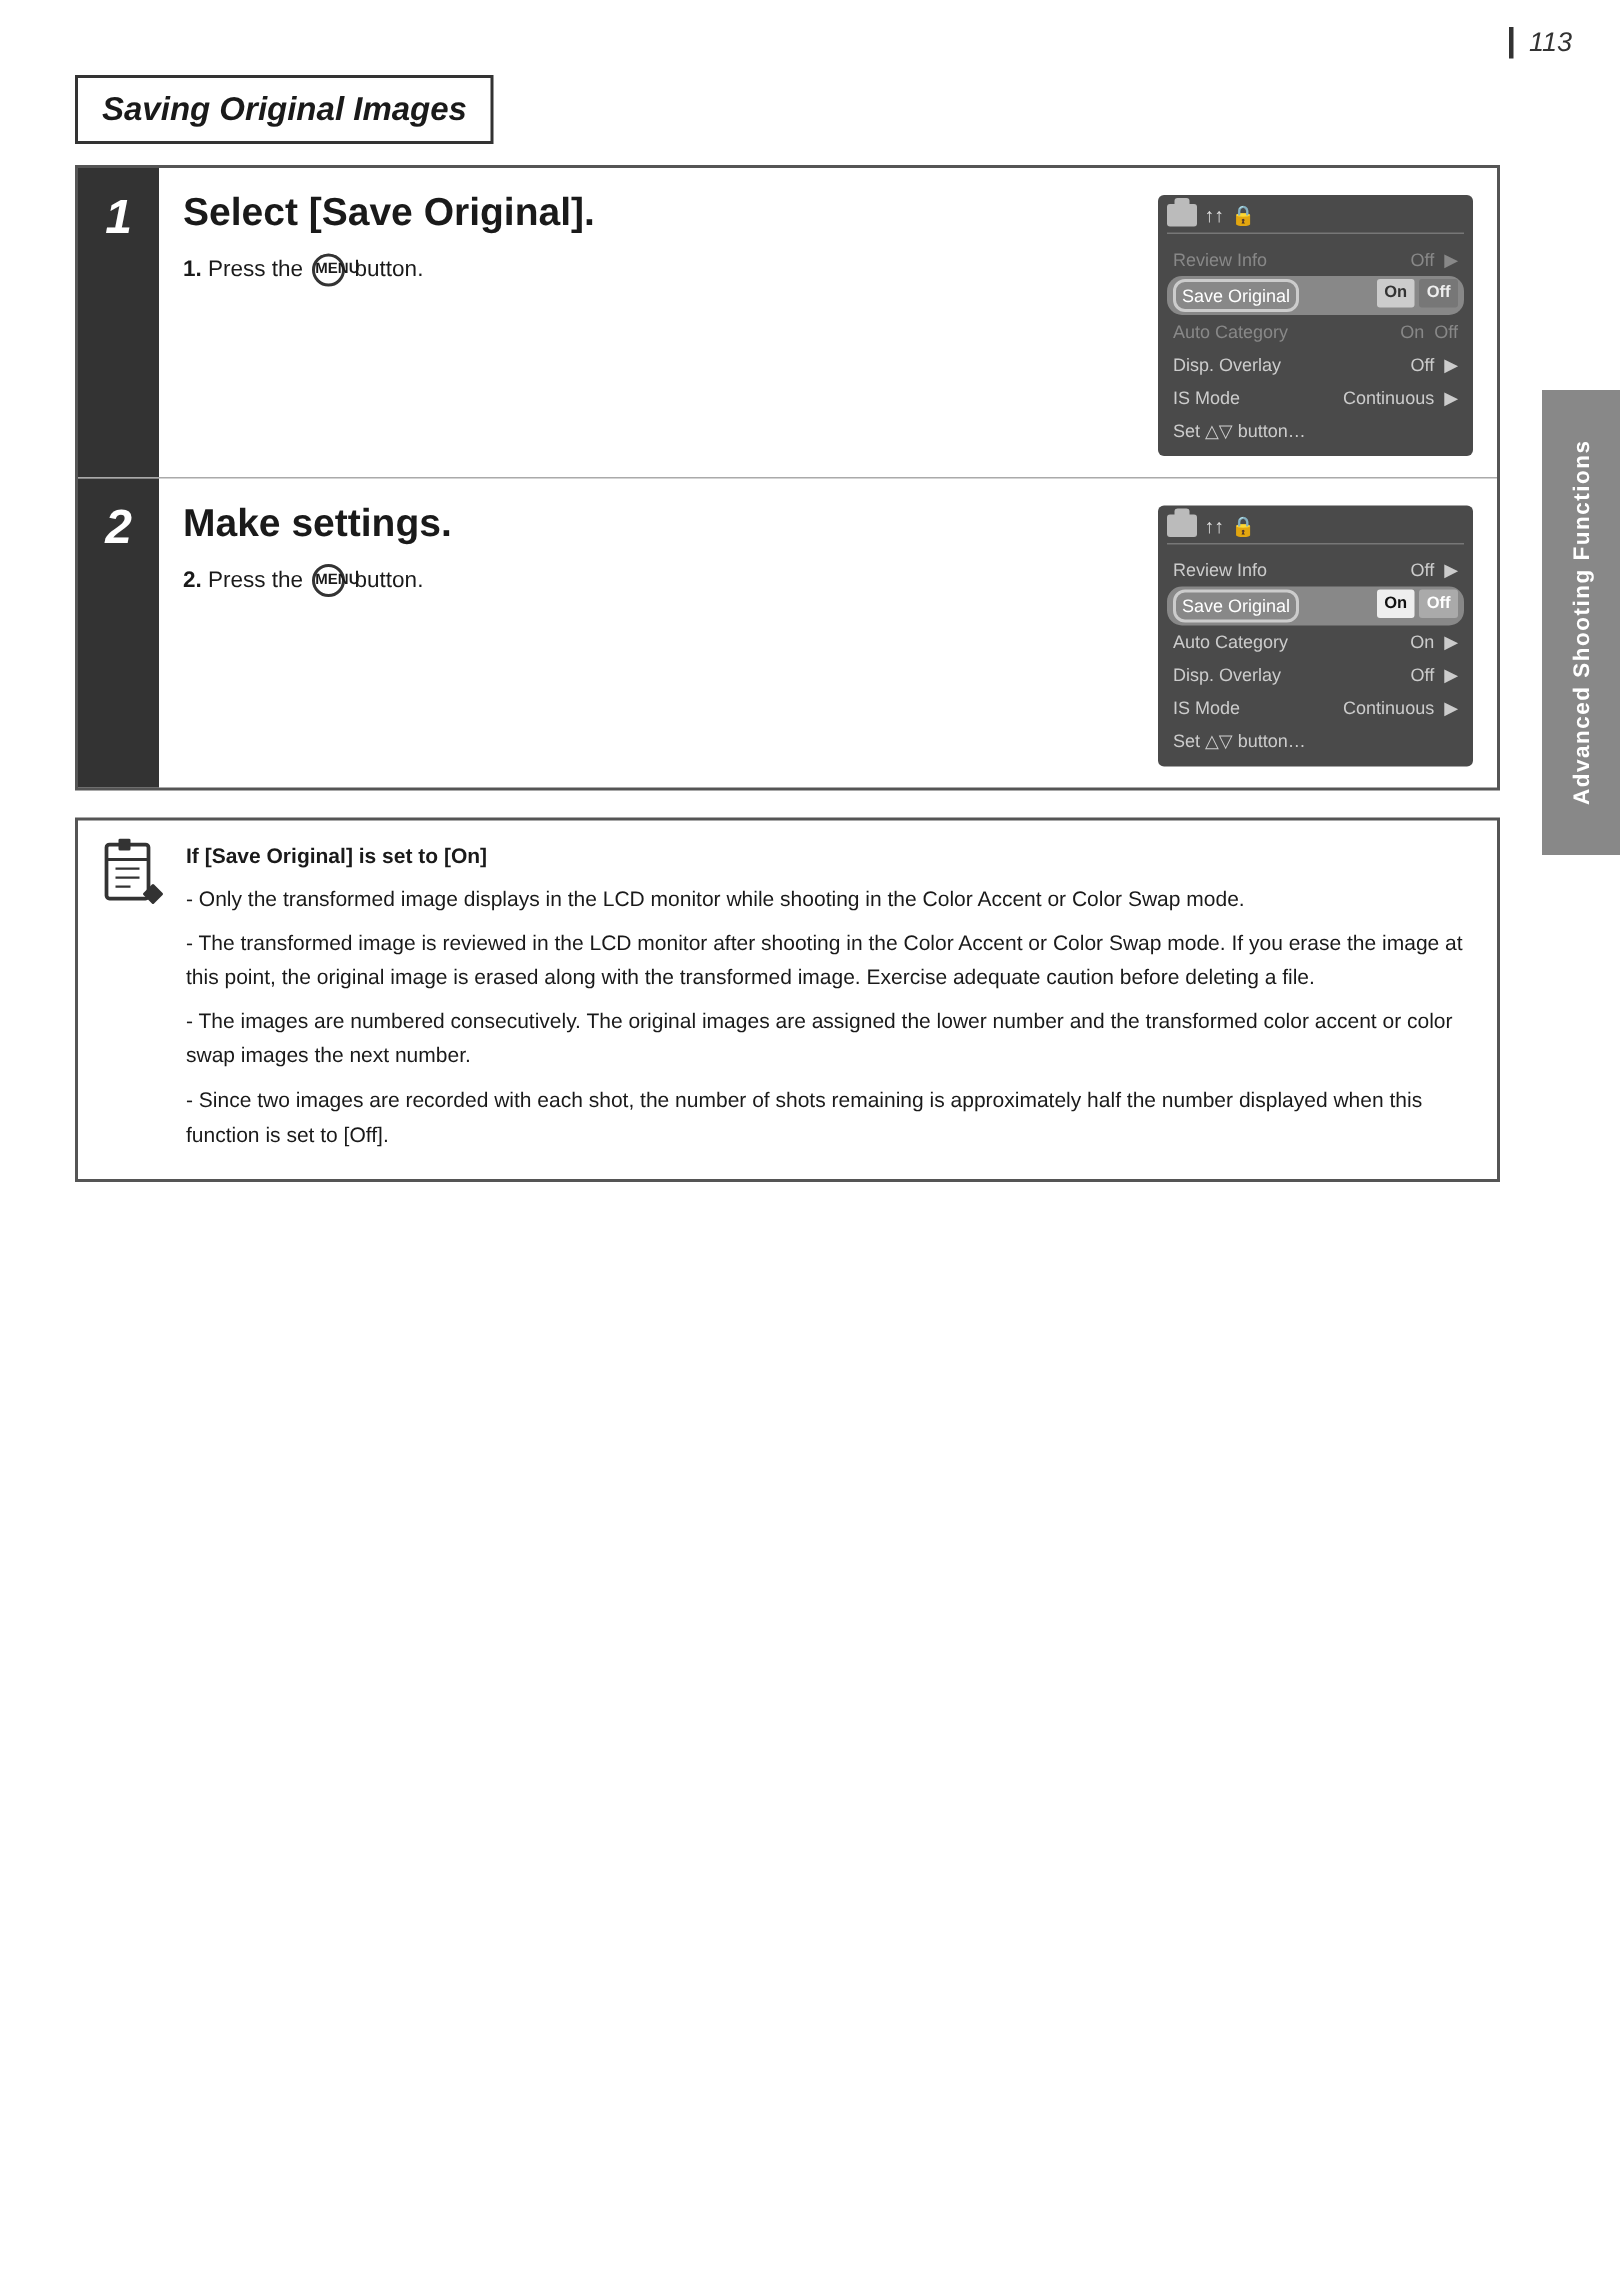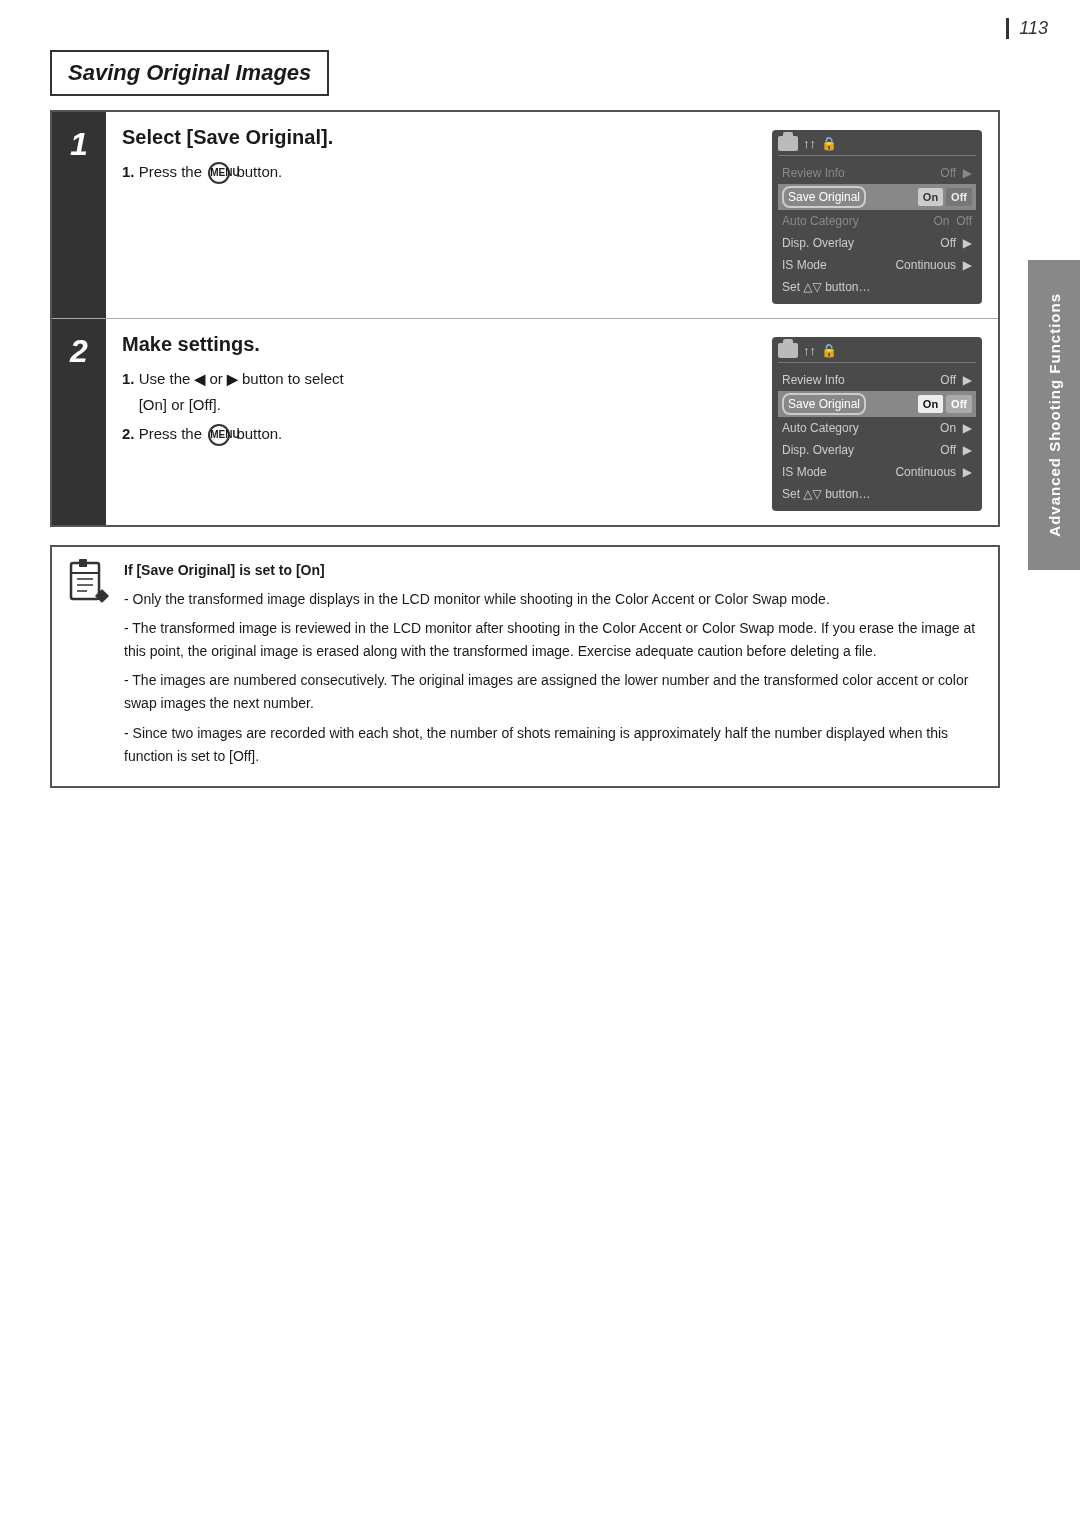--- a/index.html
+++ b/index.html
@@ -88,21 +88,21 @@
       display: flex;
       flex-direction: row;
       gap: 18px;
     }
 
     .step-text-col {
       flex: 1;
     }
 
     .step-heading {
-      font-size: 20px;
+      font-size: 26px;
       font-weight: bold;
       margin-bottom: 10px;
       color: #1a1a1a;
     }
 
     .step-instructions {
       font-size: 15px;
       line-height: 1.7;
       color: #1a1a1a;
     }
@@ -148,31 +148,31 @@
       align-items: center;
       gap: 8px;
       margin-bottom: 6px;
       padding-bottom: 4px;
       border-bottom: 1px solid #777;
     }
 
     .lcd-menu-row {
       display: flex;
       justify-content: space-between;
-      align-items: center;
+      align-items: flex-start;
       padding: 2px 4px;
       font-size: 12px;
       color: #ccc;
       line-height: 1.5;
     }
 
     .lcd-menu-row.highlighted {
       background: #888;
       color: #fff;
-      border-radius: 0;
+      border-radius: 10px;
     }
 
     .lcd-menu-row.dimmed {
       color: #888;
     }
 
     
     .note-box {
       border: 2px solid #555;
       display: flex;
@@ -266,21 +266,20 @@
         </div>
       </div>
     </div>
 
     <div class="step-row">
       <div class="step-number-col">2</div>
       <div class="step-content">
         <div class="step-text-col">
           <div class="step-heading">Make settings.</div>
           <div class="step-instructions">
-            <p><strong>1.</strong> Use the <span class="arrow-icon">◀</span> or <span class="arrow-icon">▶</span> button to select<br>&nbsp;&nbsp;&nbsp;&nbsp;[On] or [Off].</p>
             <p><strong>2.</strong> Press the <span class="menu-icon">MENU</span> button.</p>
           </div>
         </div>
 
         <div class="lcd-screenshot">
           <div class="lcd-top-bar">
             <div style="display:flex;align-items:center;gap:5px;">
               <div style="width:20px;height:15px;background:#bbb;border-radius:2px;position:relative;">
                 <div style="position:absolute;top:-4px;left:5px;width:10px;height:5px;background:#bbb;border-radius:2px 2px 0 0;"></div>
               </div>

